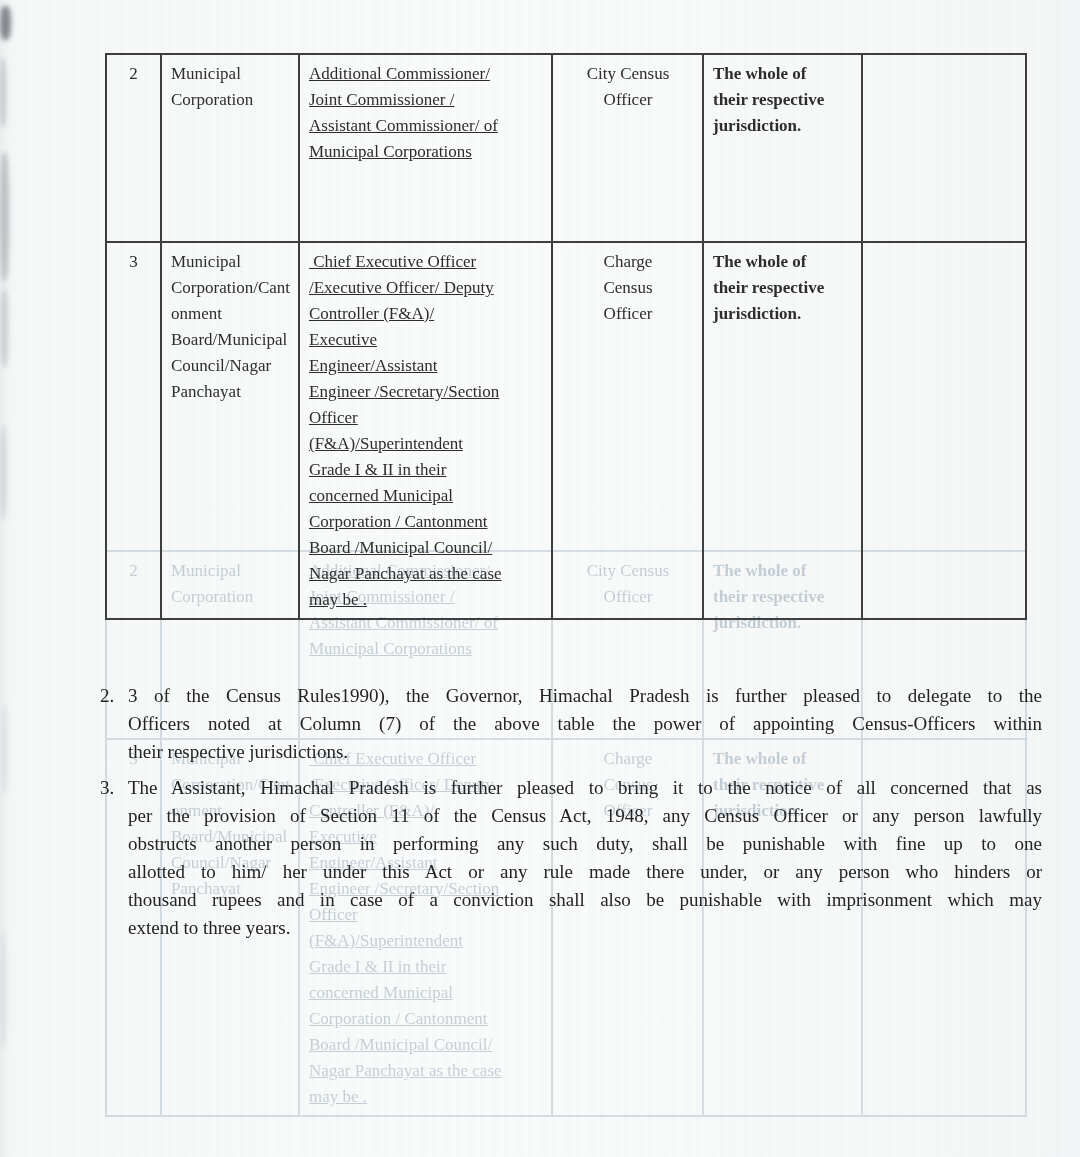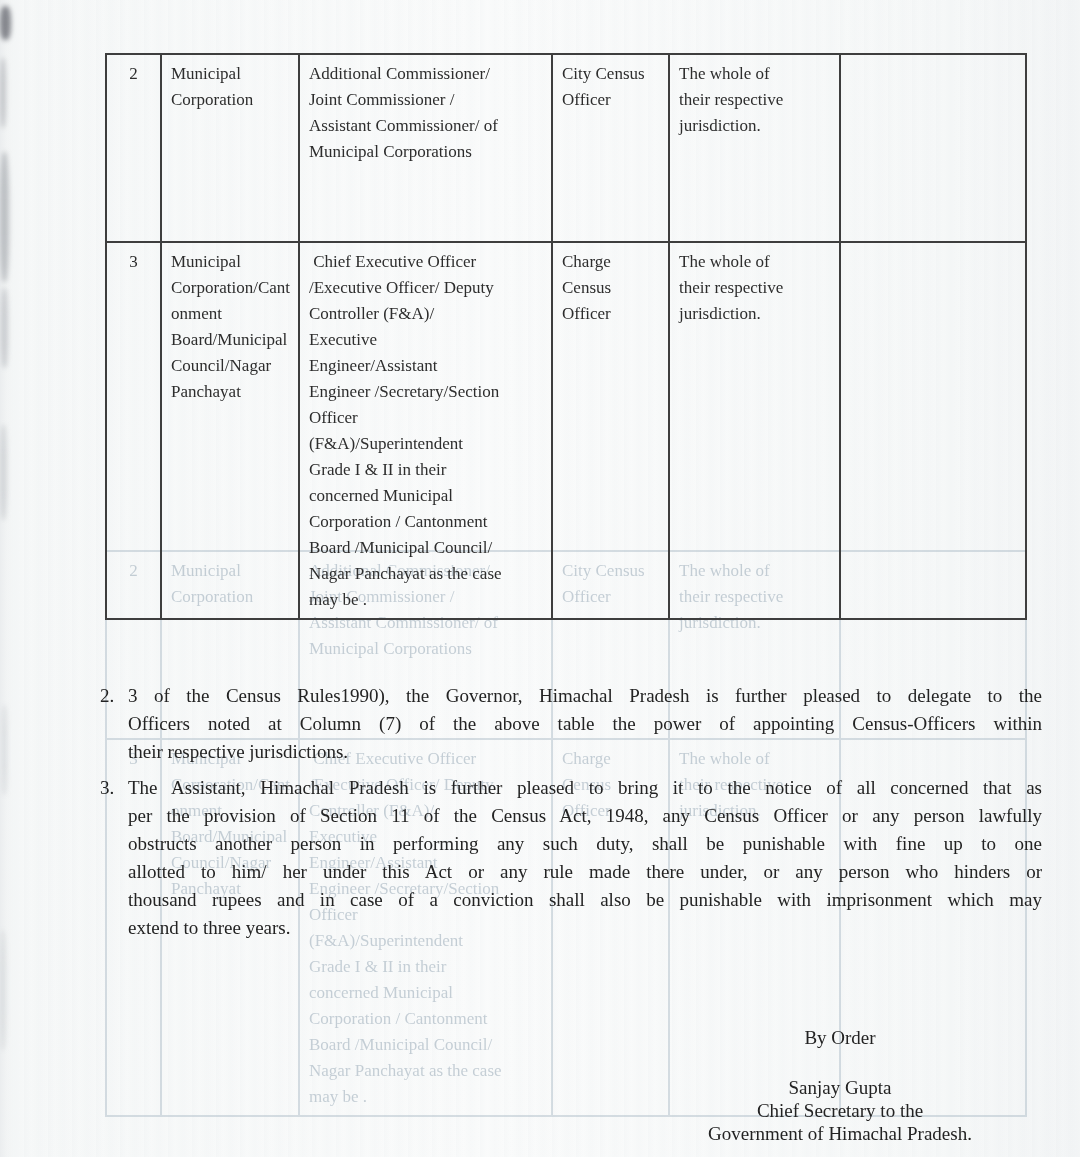--- a/index.html
+++ b/index.html
@@ -44,23 +44,23 @@
     box-sizing: border-box;
     border-right: 2px solid #3e3e3e;
     padding: 6px 8px 0 9px;
     font-size: 17px; line-height: 26px;
     color: #2d2d2d;
     white-space: pre-line;
     overflow: hidden;
   }
   .tc.c1 { width: 55px;  text-align: center; padding-left: 0; padding-right: 0; }
   .tc.c2 { width: 138px; }
-  .tc.c3 { width: 253px; }
-  .tc.c4 { width: 117px; }
-  .tc.c5 { width: 171px; }
+  .tc.c3 { width: 253px; text-decoration: underline; }
+  .tc.c4 { width: 151px; text-align: center; }
+  .tc.c5 { width: 159px; font-weight: bold; }
   .tc.c6 { width: 148px; border-right: none; }
 
   
   .ghost {
     top: 550px !important;
     z-index: 1;
     opacity: 0.42;
     filter: blur(0.6px);
     border-color: #a3b4c1 !important;
   }
@@ -213,19 +213,13 @@
           <div class="jline">The Assistant, Himachal Pradesh is further pleased to bring it to the notice of all concerned that as</div>
           <div class="jline">per the provision of Section 11 of the Census Act, 1948, any Census Officer or any person lawfully</div>
           <div class="jline">obstructs another person in performing any such duty, shall be punishable with fine up to one</div>
           <div class="jline">allotted to him/ her under this Act or any rule made there under, or any person who hinders or</div>
           <div class="jline">thousand rupees and in case of a conviction shall also be punishable with imprisonment which may</div>
           <div class="jline last">extend to three years.</div>
         </div>
     </div>
   </div>
 
-  <div class="sig">
-    <div class="byorder">By Order</div>
-    <div>Sanjay Gupta</div>
-    <div>Chief Secretary to the</div>
-    <div>Government of Himachal Pradesh.</div>
-  </div>
 </div>
 
 </body></html>

